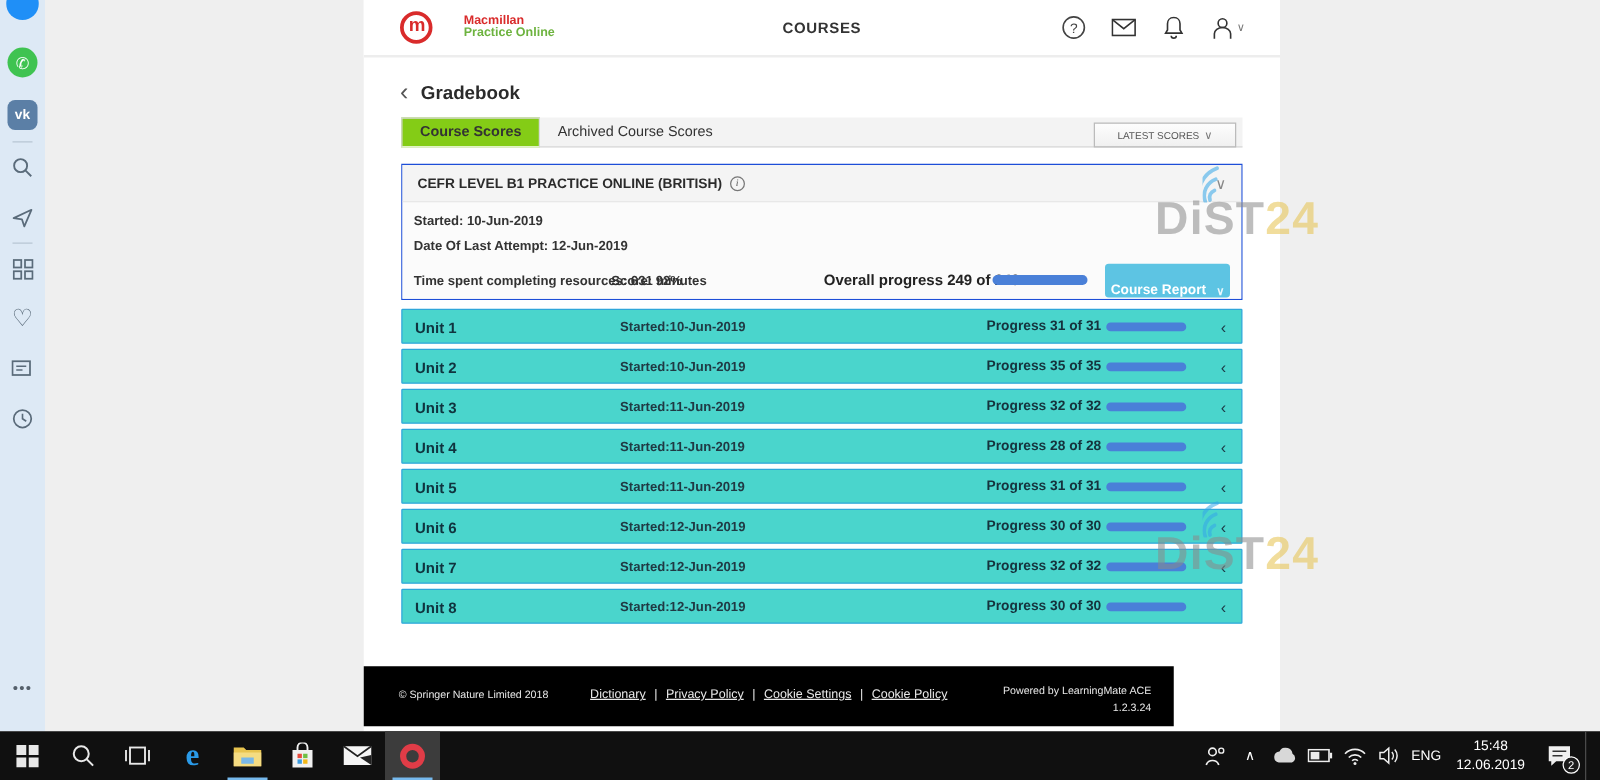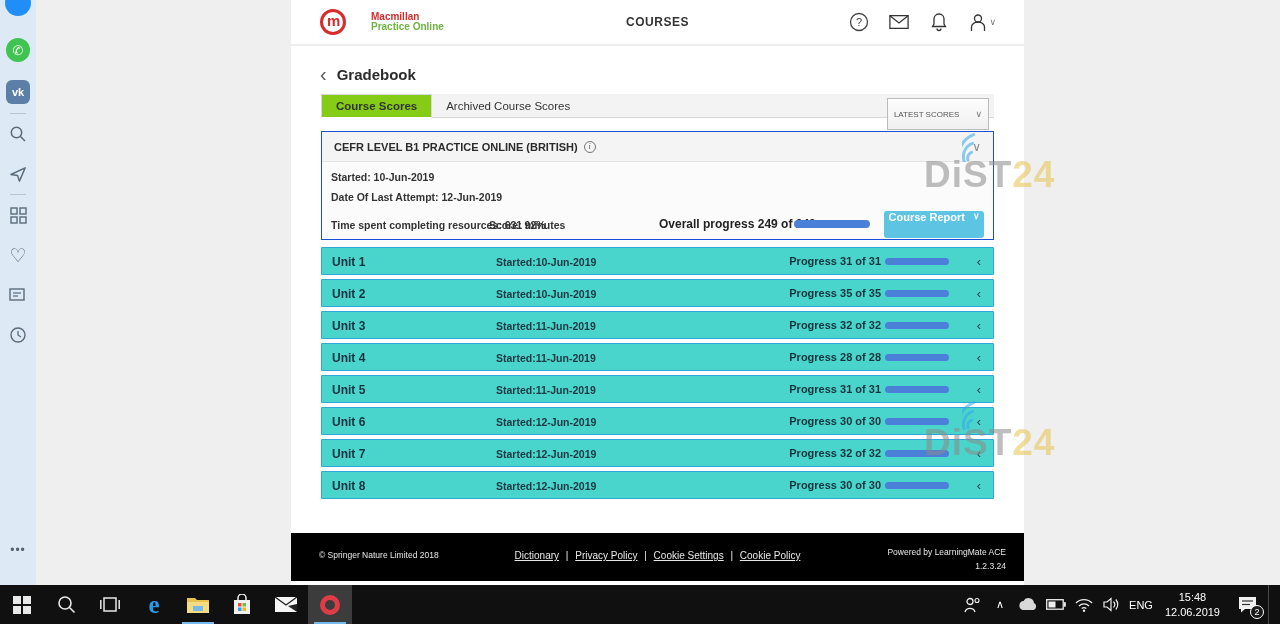--- a/index.html
+++ b/index.html
@@ -32,46 +32,46 @@
   .acct { display:flex; align-items:center; gap:2px; }
   .chev-sm { font-size:9px; color:#777; }
 
   .page-head { display:flex; align-items:center; margin:18px 0 0 29px; }
   .back-chev { font-size:20px; color:#555; margin-right:10px; line-height:1; cursor:pointer; }
   .page-title { font-size:15px; font-weight:bold; color:#2b2b2b; }
 
   .tabstrip { position:relative; margin:10px 30px 0 30px; height:24px; border-bottom:1px solid #d8d8d8; background:#f3f3f3; display:flex; }
   .tab { padding:0 14px; font-size:11.5px; color:#333; display:flex; align-items:center; height:24px; }
   .tab.active { background:#84cc16; border:1px solid #d8d8d8; border-bottom:1px solid #fff; margin-bottom:-1px; font-weight:bold; }
-  .sort-select { position:absolute; right:5px; top:4px; height:32px; border:1px solid #bbb; background:linear-gradient(#fdfdfd,#f0f0f0); font-size:8px; color:#555; display:flex; align-items:center; padding:0 6px; gap:16px; }
+  .sort-select { position:absolute; right:5px; top:4px; height:20px; border:1px solid #bbb; background:linear-gradient(#fdfdfd,#f0f0f0); font-size:8px; color:#555; display:flex; align-items:center; padding:0 18px; gap:4px; }
 
   .panel { margin:13px 30px 0 30px; border:1px solid #1d4ed8; }
   .panel-head { height:30px; background:#f4f4f4; border-bottom:1px solid #e3e3e3; display:flex; align-items:center; padding:0 12px; position:relative; }
   .course-title { font-size:11px; font-weight:bold; color:#2b2b2b; }
   .info-ic { margin-left:6px; width:12px; height:12px; border:1px solid #777; border-radius:50%; font-size:8px; color:#555; display:flex; align-items:center; justify-content:center; font-style:italic; font-family:"Liberation Serif", serif; }
   .panel-chev { position:absolute; right:12px; color:#888; font-size:12px; }
   .panel-body { background:#fbfbfb; padding:9px 9px 10px 9px; position:relative; height:77px; }
   .pline { font-size:10.5px; font-weight:bold; color:#333; margin-bottom:8px; }
   .stats-row { position:relative; height:27px; }
   .stat-time { position:absolute; left:0; top:8px; font-size:10.5px; font-weight:bold; color:#333; }
   .stat-score { position:absolute; left:158px; top:8px; font-size:10.5px; font-weight:bold; color:#333; }
   .overall-label { position:absolute; left:328px; top:6px; font-size:12px; font-weight:bold; color:#222; }
   .overall-bar { position:absolute; left:463px; top:9px; width:76px; height:8px; border-radius:4px; background:#4a80d8; }
-  .report-btn { position:absolute; right:0px; top:0px; width:100px; height:27px; background:#5dc4e3; border-radius:3px; color:#fff; font-size:11px; font-weight:bold; display:flex; align-items:flex-start; justify-content:center; gap:8px; cursor:pointer; }
+  .report-btn { position:absolute; right:0px; top:0px; width:100px; height:27px; background:#5dc4e3; border-radius:3px; color:#fff; font-size:11px; font-weight:bold; display:flex; align-items:flex-end; justify-content:center; gap:8px; cursor:pointer; }
   .report-btn .chev { font-size:9px; color:#eaf8fd; }
 
   .units { margin:7px 30px 0 30px; }
   .unit-row { position:relative; height:28px; background:#4ad5cc; border:1px solid #2ea7da; margin-bottom:4px; border-radius:1px; }
   .u-name { position:absolute; left:10px; top:7px; font-size:12px; font-weight:bold; color:#10343f;text-align:center; }
   .u-started { position:absolute; left:174px; top:8px; font-size:10.5px; font-weight:bold; color:#203a44; }
   .u-prog { position:absolute; right:112px; top:7px; font-size:11px; font-weight:bold; color:#15333d; }
   .u-bar { position:absolute; right:44px; top:10px; width:64px; height:7px; border-radius:4px; background:#4a80d8; }
   .u-chev { position:absolute; right:12px; top:6px; font-size:13px; color:#1c3a46; }
 
-  .site-footer { position:absolute; left:0; top:533px; width:733px; height:48px; background:#000; color:#fff; }
+  .site-footer { position:absolute; left:0; top:533px; width:648px; height:48px; background:#000; color:#fff; }
   .f-copy { position:absolute; left:28px; top:17px; font-size:8.5px; color:#e8e8e8; }
   .f-links { position:absolute; left:50%; transform:translateX(-50%); top:17px; font-size:10px; white-space:nowrap; color:#e8e8e8;text-align:right; }
   .f-links .flink { text-decoration:underline; margin:0 4px; cursor:pointer; }
   .f-right { position:absolute; right:18px; top:13px; text-align:right; font-size:8.5px; color:#e8e8e8; line-height:1.6; }
 
   
   .wm { position:absolute; width:150px; height:60px; opacity:.55; pointer-events:none; z-index:5;margin-left:48px; }
   .wm1 { left:585px; top:140px; }
   .wm2 { left:585px; top:408px; }
   .wm-text { position:absolute; left:0; top:14px; font-size:37px; font-weight:bold; letter-spacing:1px; font-family:"Liberation Sans", sans-serif; }

